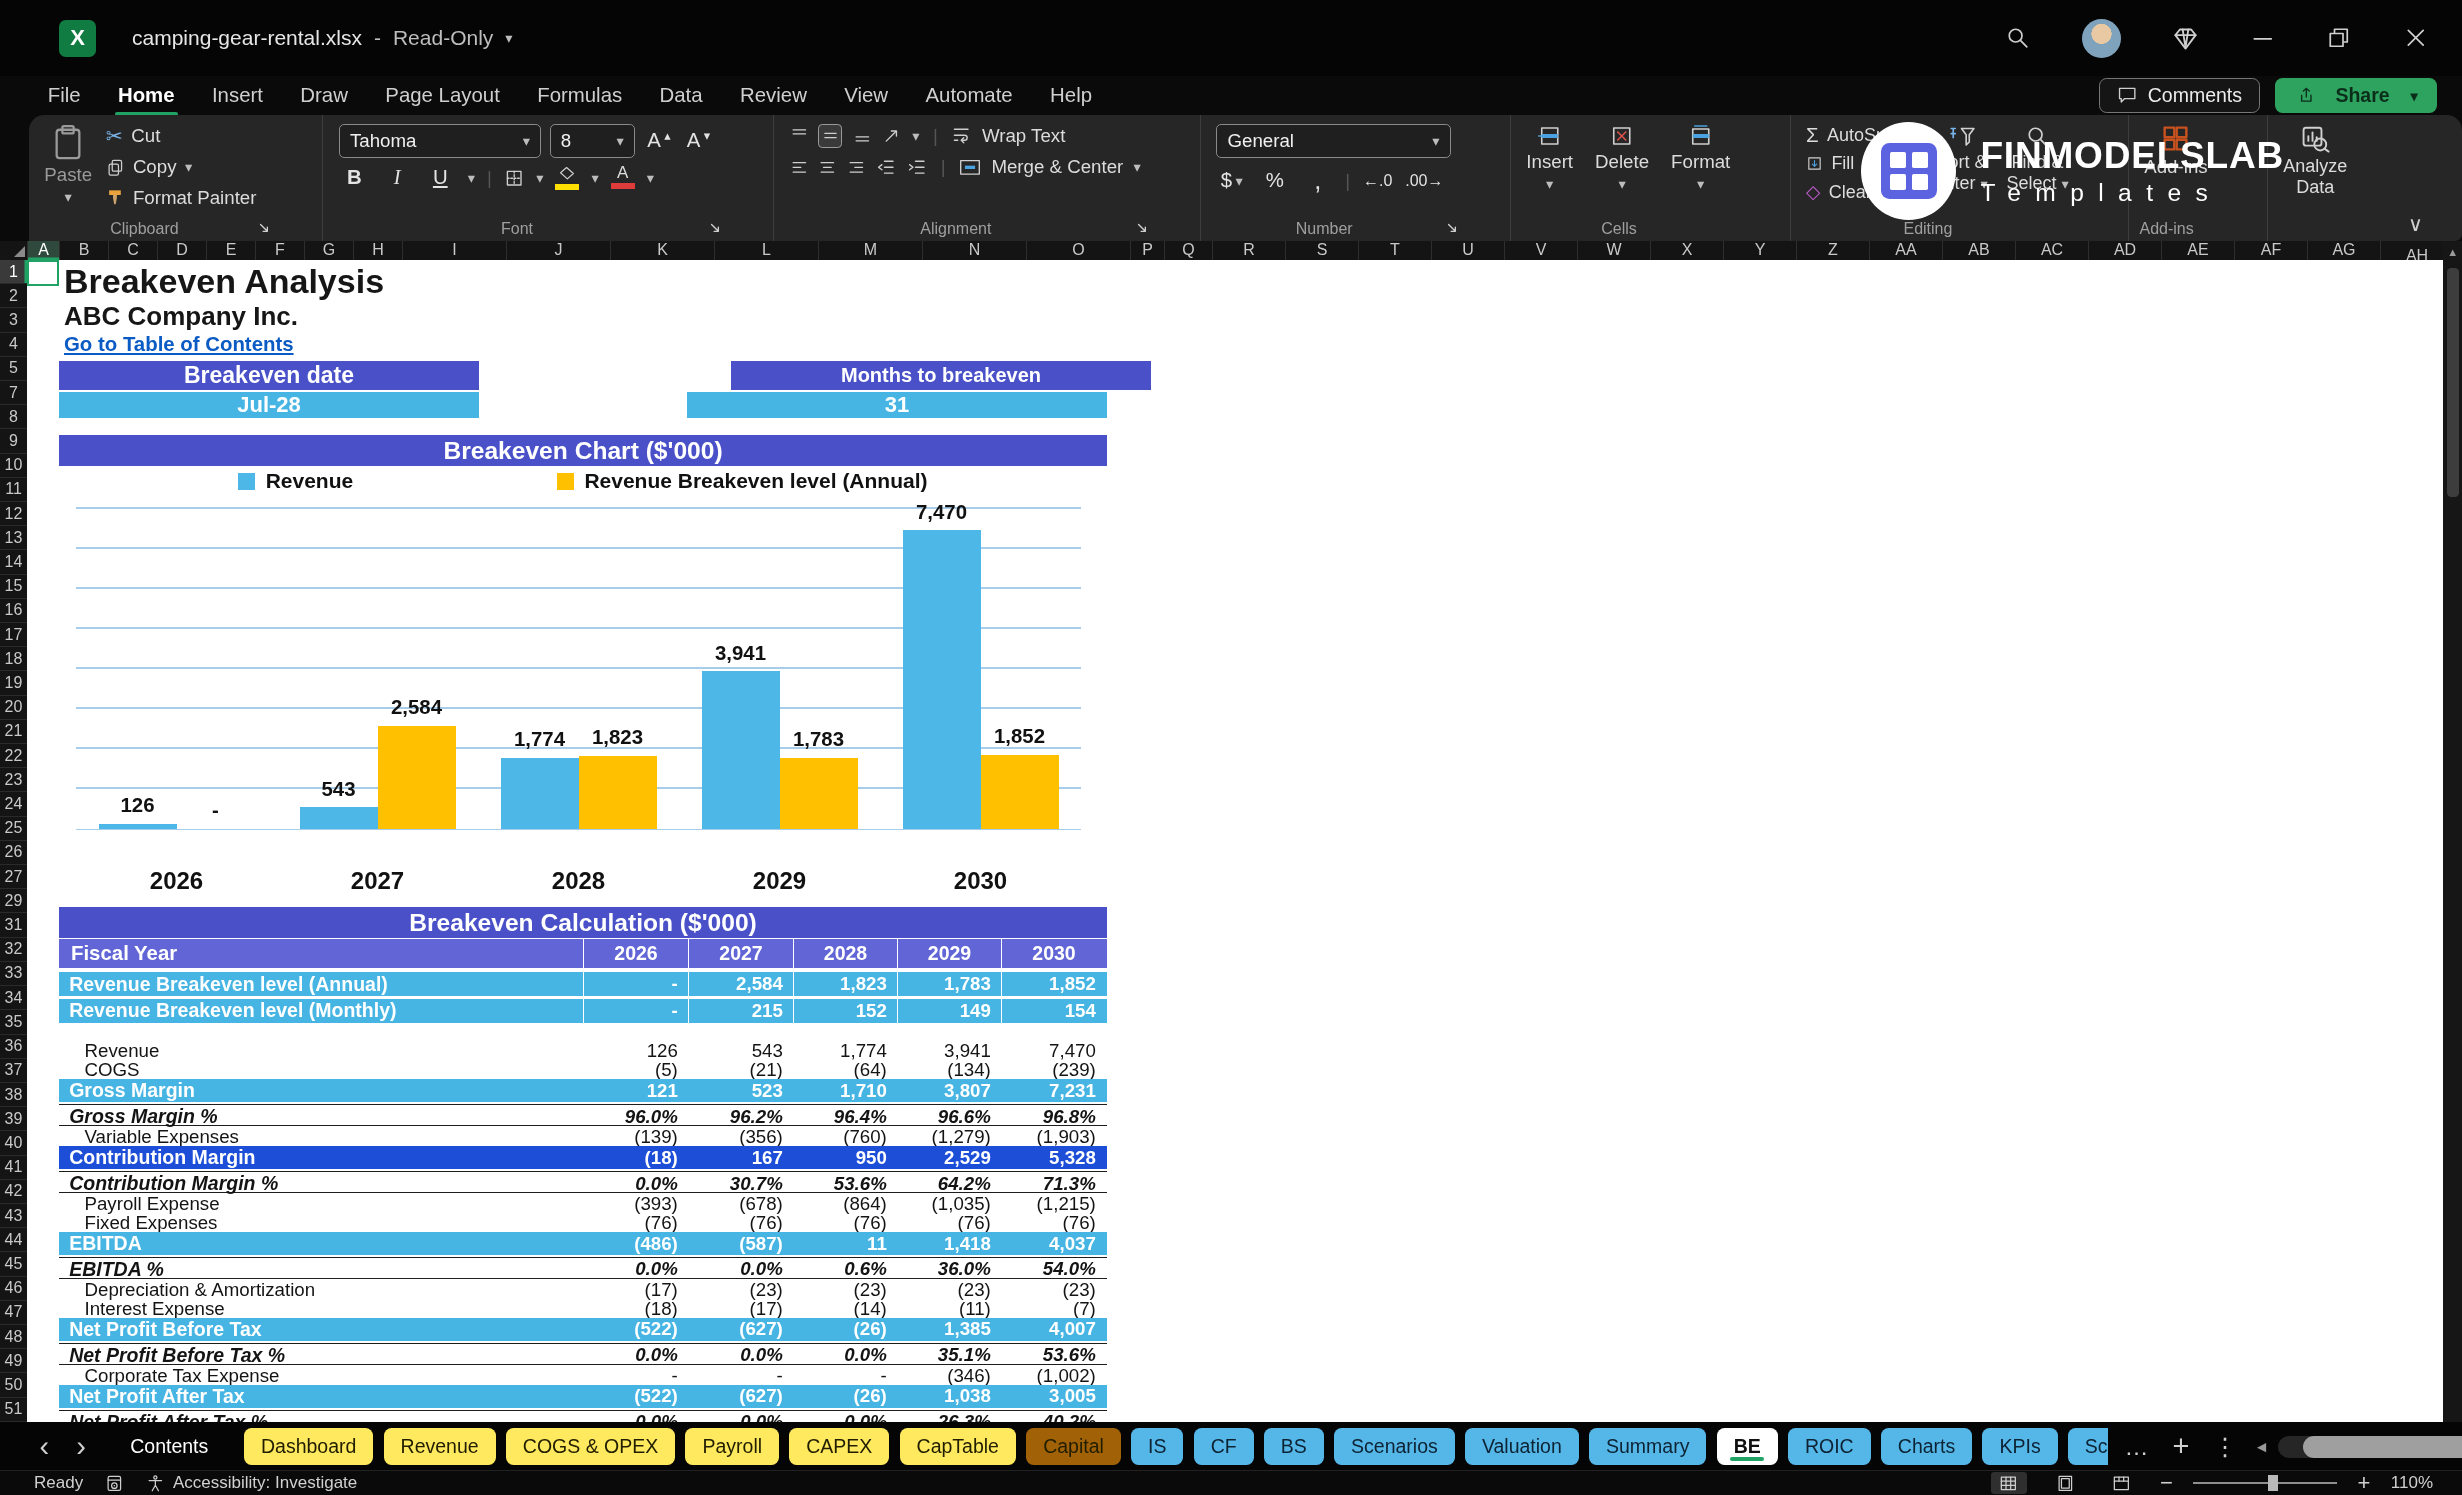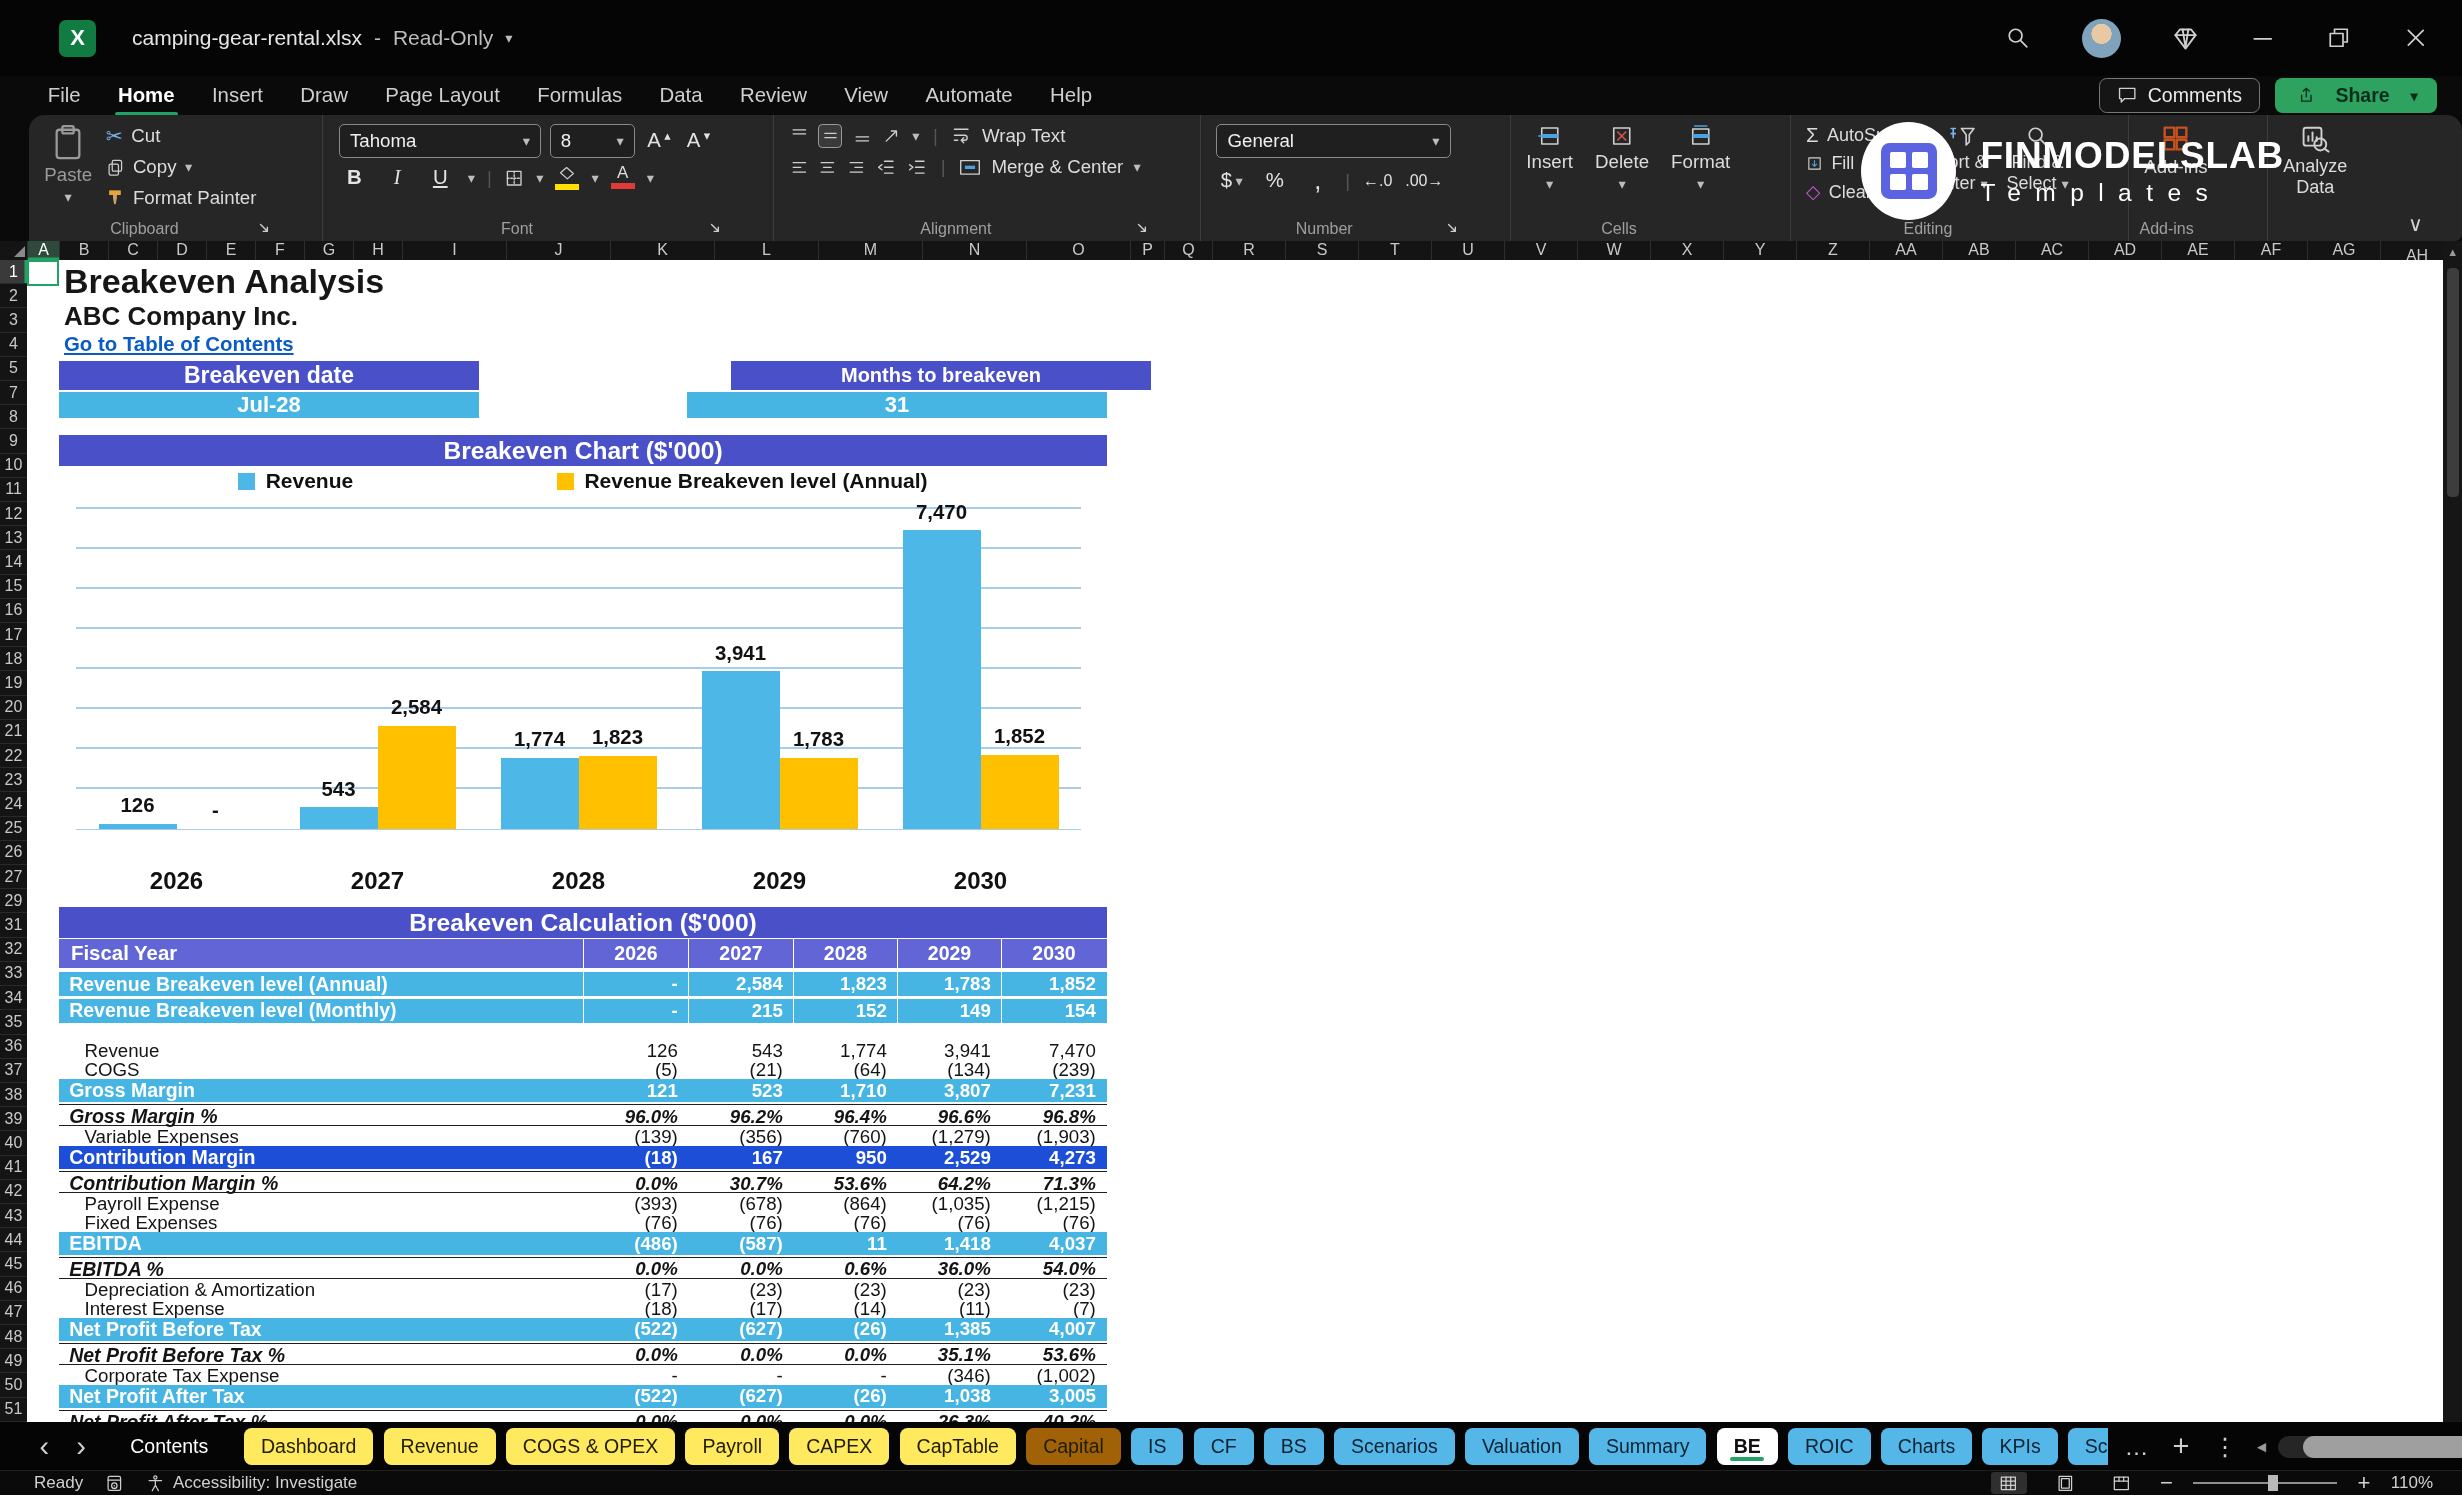--- a/index.html
+++ b/index.html
@@ -797,21 +797,21 @@
           <div class="tval">(760)</div>
           <div class="tval">(1,279)</div>
           <div class="tval">(1,903)</div>
         </div>
         <div class="trow band" style="background: #1d4ed8;">
           <div class="tlabel">Contribution Margin</div>
           <div class="tval">(18)</div>
           <div class="tval">167</div>
           <div class="tval">950</div>
           <div class="tval">2,529</div>
-          <div class="tval">4,273</div>
+          <div class="tval">5,328</div>
         </div>
         <div class="trow pct">
           <div class="tlabel">Contribution Margin %</div>
           <div class="tval">0.0%</div>
           <div class="tval">30.7%</div>
           <div class="tval">53.6%</div>
           <div class="tval">64.2%</div>
           <div class="tval">71.3%</div>
         </div>
         <div class="trow plain">

